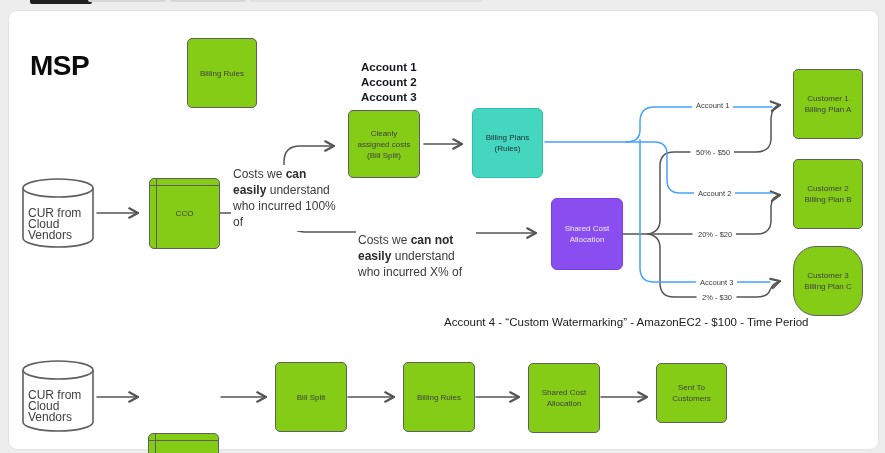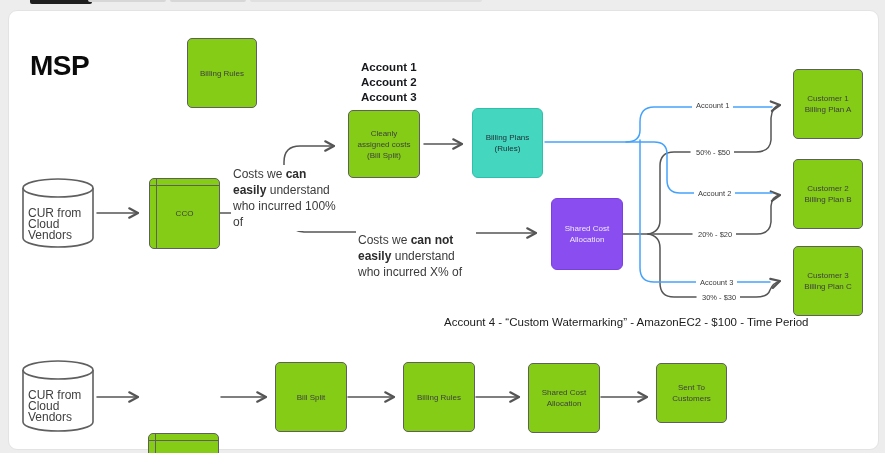--- a/index.html
+++ b/index.html
@@ -143,35 +143,35 @@
 <div class="conn-note" style="left:356px;top:231px;width:116px;">
   <span>Costs we </span><b>can not easily</b><span> understand</span>
   <span class="block">who incurred X% of</span>
 </div>
 
 <div class="mini-label" style="left:692px;top:100px;">Account 1</div>
 <div class="mini-label" style="left:692px;top:147px;">50% - $50</div>
 <div class="mini-label" style="left:694px;top:188px;">Account 2</div>
 <div class="mini-label" style="left:694px;top:229px;">20% - $20</div>
 <div class="mini-label" style="left:696px;top:277px;">Account 3</div>
-<div class="mini-label" style="left:698px;top:292px;">30% - $30</div>
+<div class="mini-label" style="left:698px;top:292px;">2% - $30</div>
 
 <div class="node box two-line" style="left:793px;top:69px;width:70px;height:70px;">
   <div>
     <div>Customer 1</div>
     <div>Billing Plan A</div>
   </div>
 </div>
 <div class="node box two-line" style="left:793px;top:159px;width:70px;height:70px;">
   <div>
     <div>Customer 2</div>
     <div>Billing Plan B</div>
   </div>
 </div>
-<div class="node box two-line" style="left:793px;top:246px;width:70px;height:70px;">
+<div class="node box two-line" style="left:793px;top:246px;width:70px;height:70px;border-radius:23px;">
   <div>
     <div>Customer 3</div>
     <div>Billing Plan C</div>
   </div>
 </div>
 
 <div class="note-line">Account 4 - “Custom Watermarking” - AmazonEC2 - $100 - Time Period</div>
 
 <div class="cyl" style="left:22px;top:360px;width:72px;height:73px;">
   <svg width="72" height="73" viewBox="0 0 72 73">

